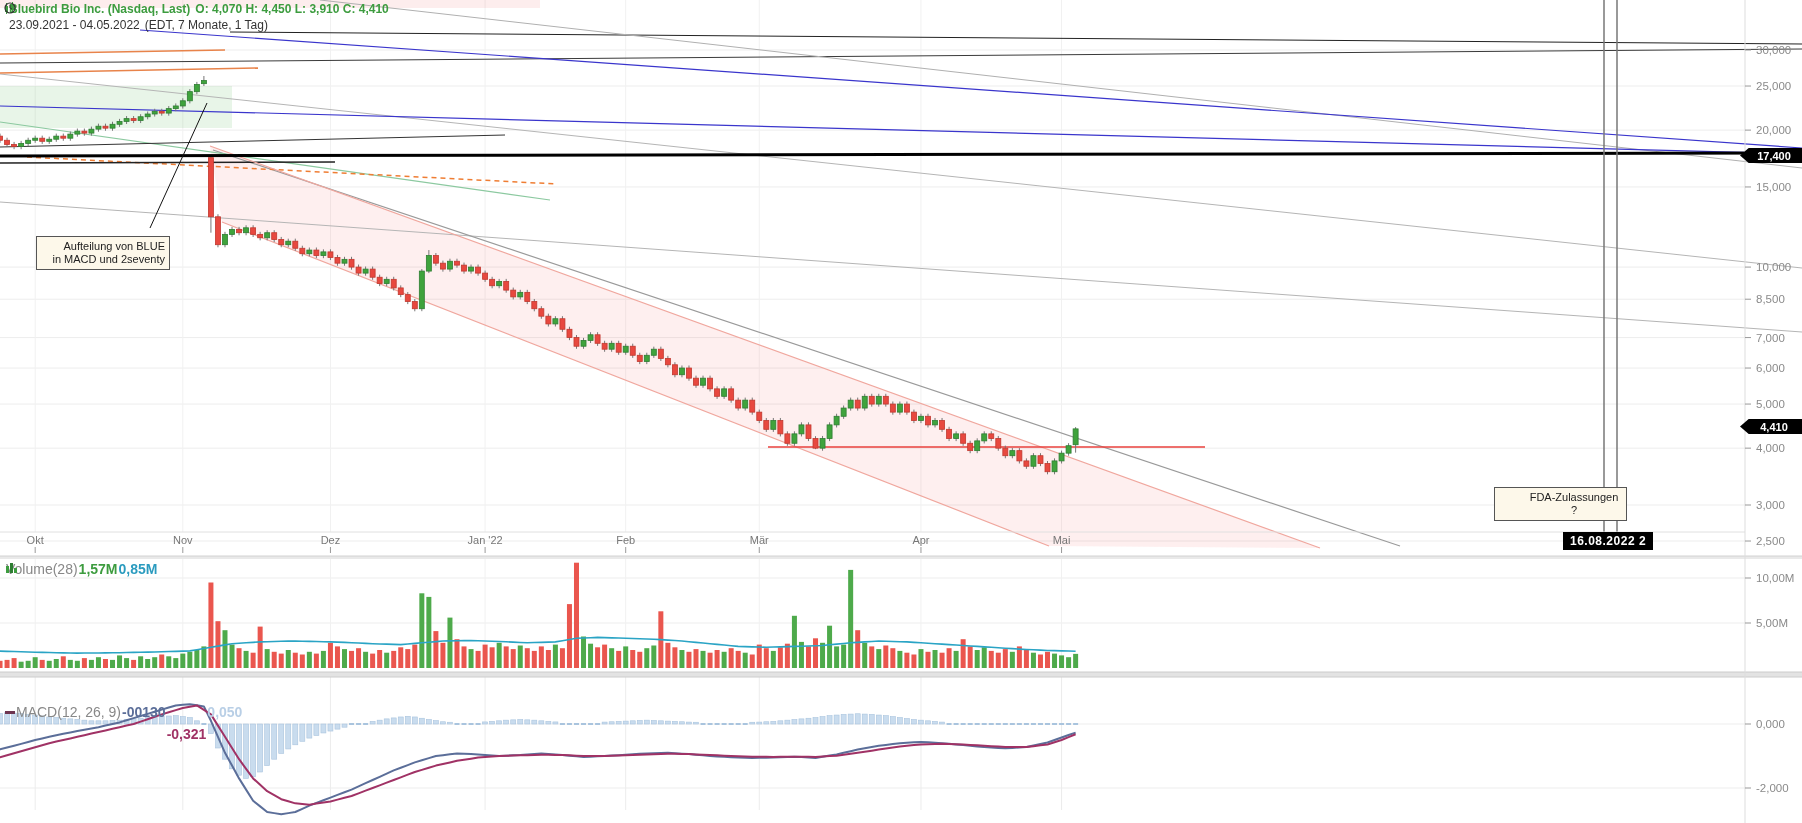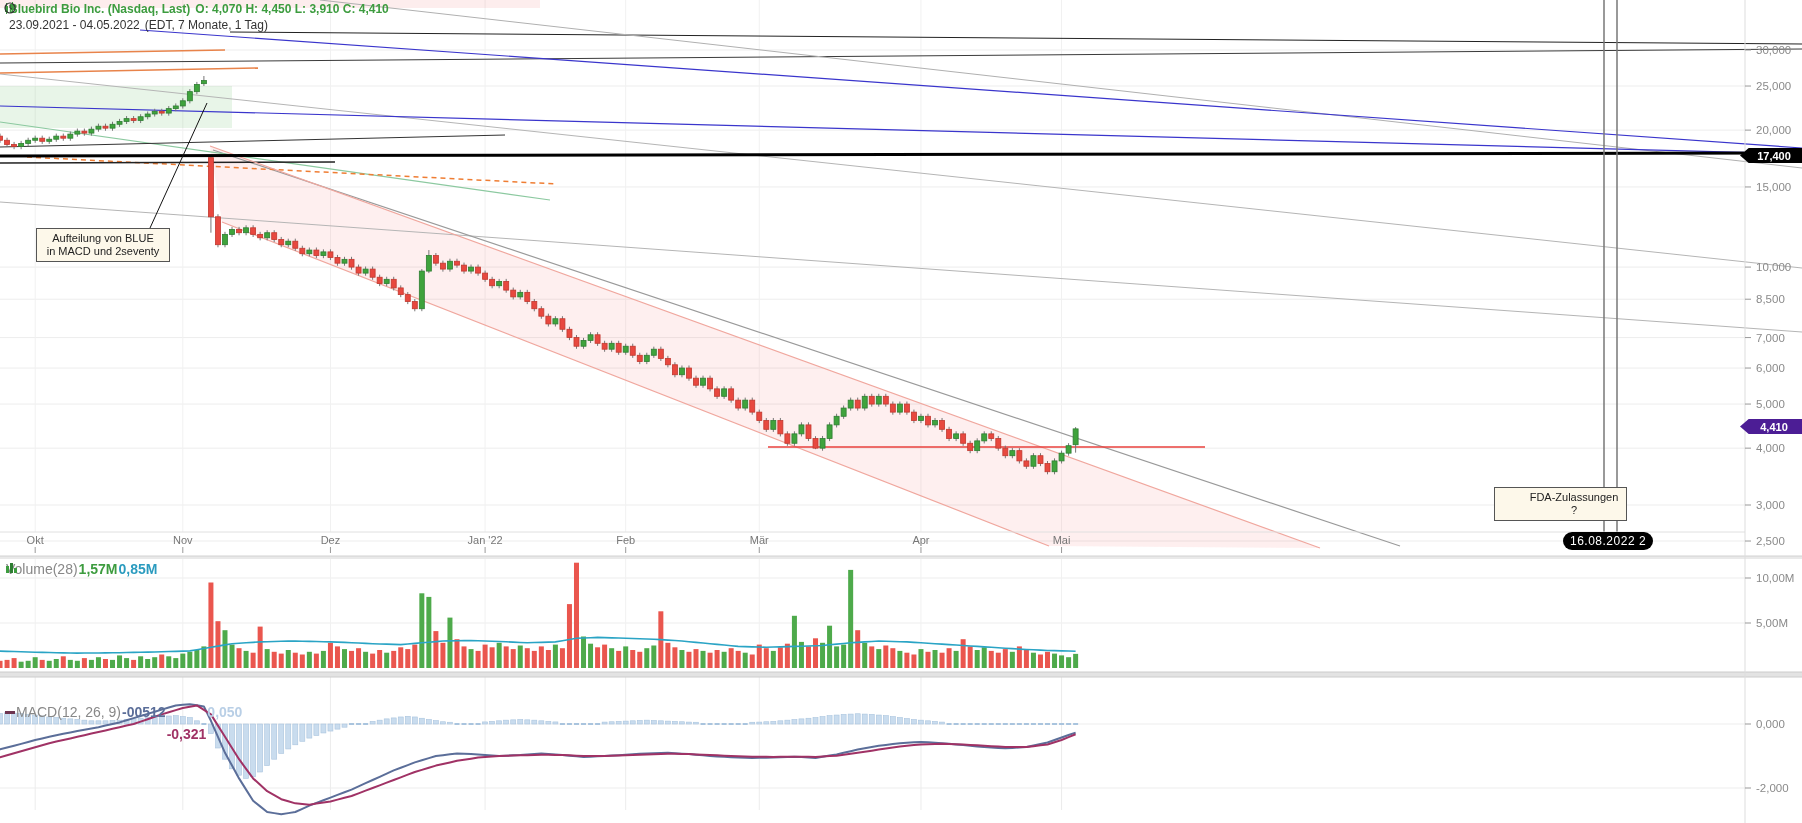--- a/index.html
+++ b/index.html
@@ -8,22 +8,22 @@
   svg{position:absolute;left:0;top:0;}
   .hdr{position:absolute;left:4px;top:2px;z-index:5;}
   .hdr-row1{display:flex;align-items:center;gap:5px;font-size:12px;font-weight:bold;color:#3d9c3f;}
   .hdr-row2{display:flex;align-items:center;gap:5px;font-size:12px;color:#333;margin-top:2px;}
   .legend{position:absolute;display:flex;align-items:center;gap:1px;font-size:14px;z-index:5;}
   .note-box{position:absolute;background:#fdf8ea;border:1px solid #555;color:#222;font-size:11px;
             line-height:13px;text-align:center;padding:3px 4px;z-index:6;}
   .tag{position:absolute;left:1740px;width:62px;height:15px;color:#fff;font-size:11px;font-weight:bold;
        display:flex;align-items:center;justify-content:center;z-index:6;
        clip-path:polygon(0 50%,14% 0,100% 0,100% 100%,14% 100%);padding-left:6px;box-sizing:border-box;}
-  .date-label{position:absolute;background:#000;color:#fff;font-size:12px;font-weight:normal;
-              padding:2px 7px;z-index:7;letter-spacing:0.5px;border-radius:9px;}
+  .date-label{position:absolute;background:#000;color:#fff;font-size:12px;font-weight:bold;
+              padding:2px 7px;z-index:7;letter-spacing:0.5px;}
   .g-txt{color:#3d9c3f;font-weight:bold;}
   .b-txt{color:#2b9bbf;font-weight:bold;}
   .gray-txt{color:#888;}
   .m1{color:#5b6e99;font-weight:bold;}
   .m2{color:#a03265;font-weight:bold;margin-top:44px;}
   .m3{color:#b9cfe6;font-weight:bold;}
 </style>
 </head>
 <body>
 
@@ -828,32 +828,32 @@
       </svg>
     </span>
     <span class="gray-txt">Volume(28)</span>
     <span class="g-txt">1,57M</span>
     <span class="b-txt">0,85M</span>
   </div>
 
   <div class="legend" style="left:5px;top:682px;justify-content:space-between;">
     <span style="display:inline-block;width:10px;height:3px;background:#6d3550;"></span>
     <span class="gray-txt">MACD(12, 26, 9)</span>
-    <span class="m1">-00512</span>
+    <span class="m1">-00130</span>
     <span class="m2">-0,321</span>
     <span class="m3">0,050</span>
   </div>
 
-  <div class="note-box" style="left:36px;top:228px;width:124px;">
+  <div class="note-box" style="left:36px;top:236px;width:124px;text-align:right;">
     <div>Aufteilung von BLUE</div>
     <div>in MACD und 2seventy</div>
   </div>
 
   <div class="note-box" style="left:1494px;top:487px;width:96px;padding-left:31px;">
     <div>FDA-Zulassungen</div>
     <div>?</div>
   </div>
 
   <div class="tag" style="top:148px;background:#000;">17,400</div>
-  <div class="tag" style="top:419px;background:#4c1d95;">4,410</div>
+  <div class="tag" style="top:419px;background:#000000;">4,410</div>
 
   <div class="date-label" style="left:1563px;top:532px;">16.08.2022  2</div>
 </div>
 
 </body></html>

